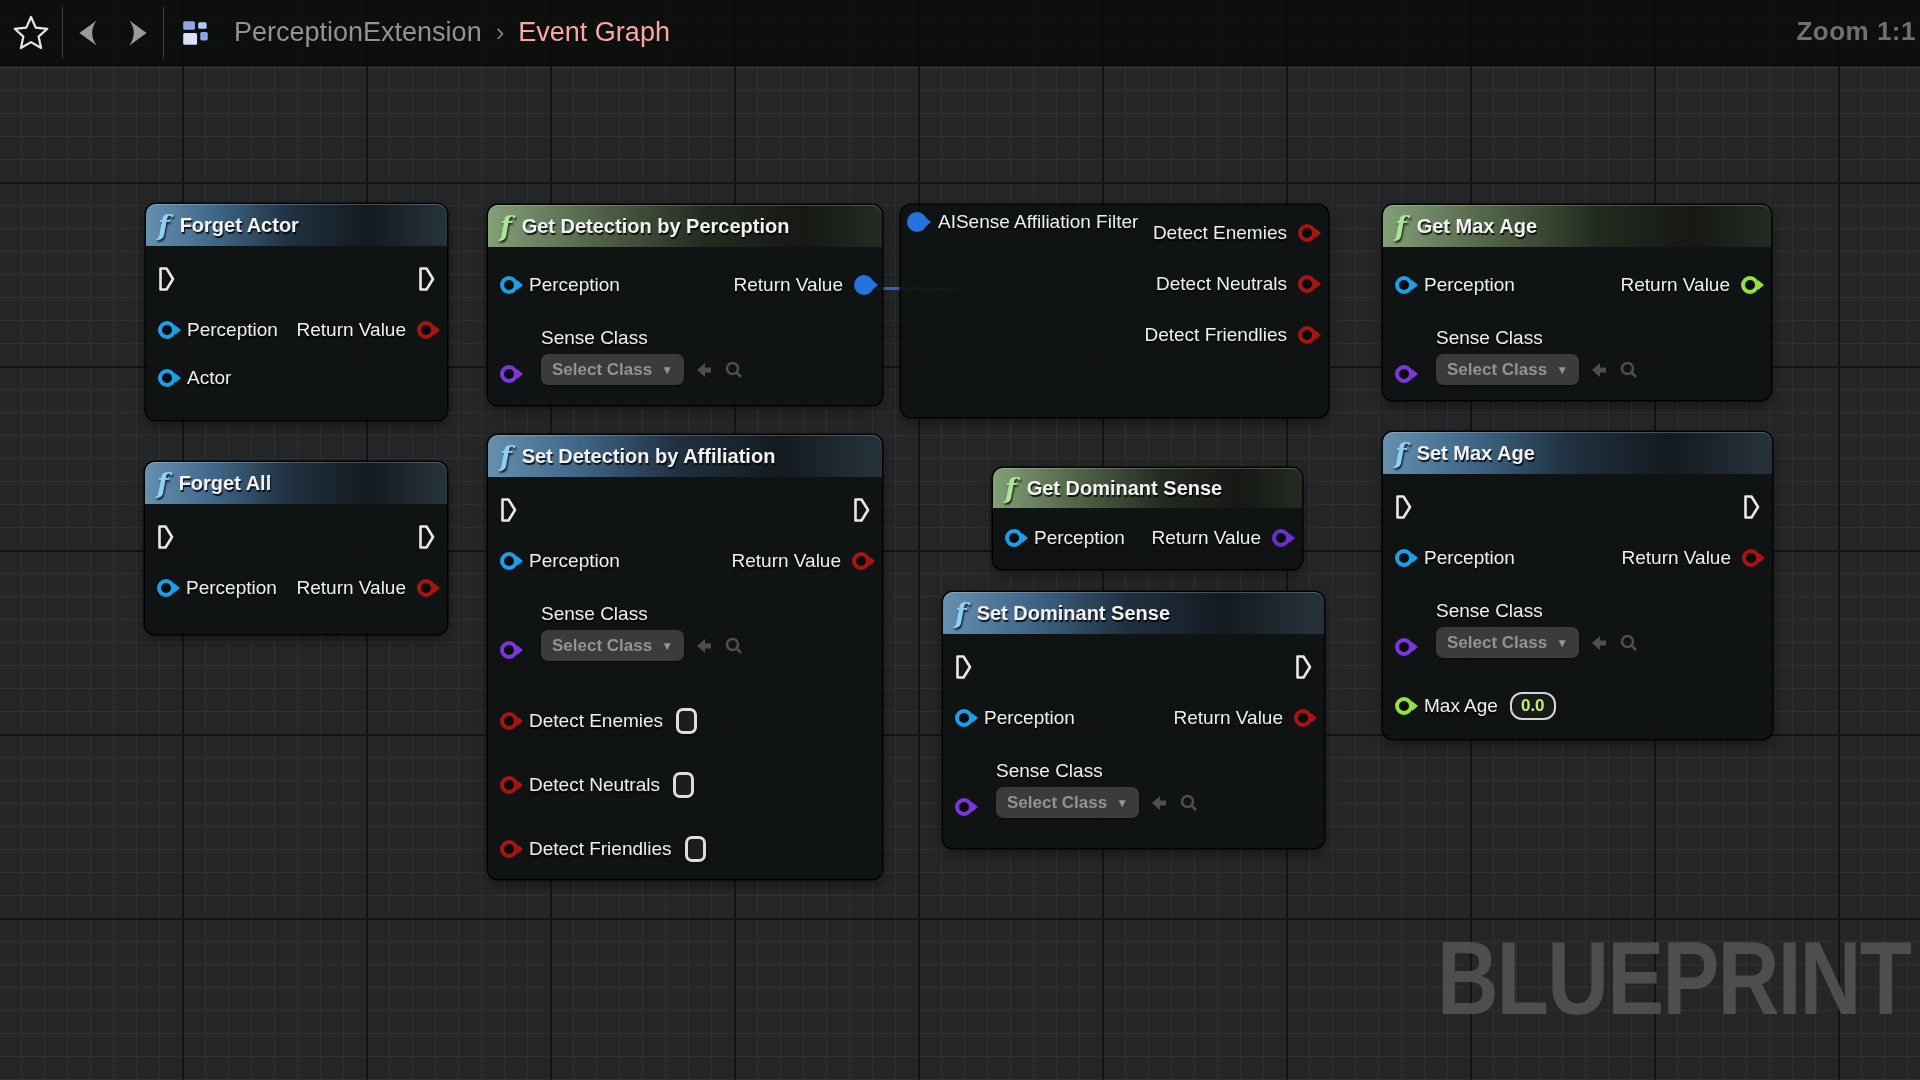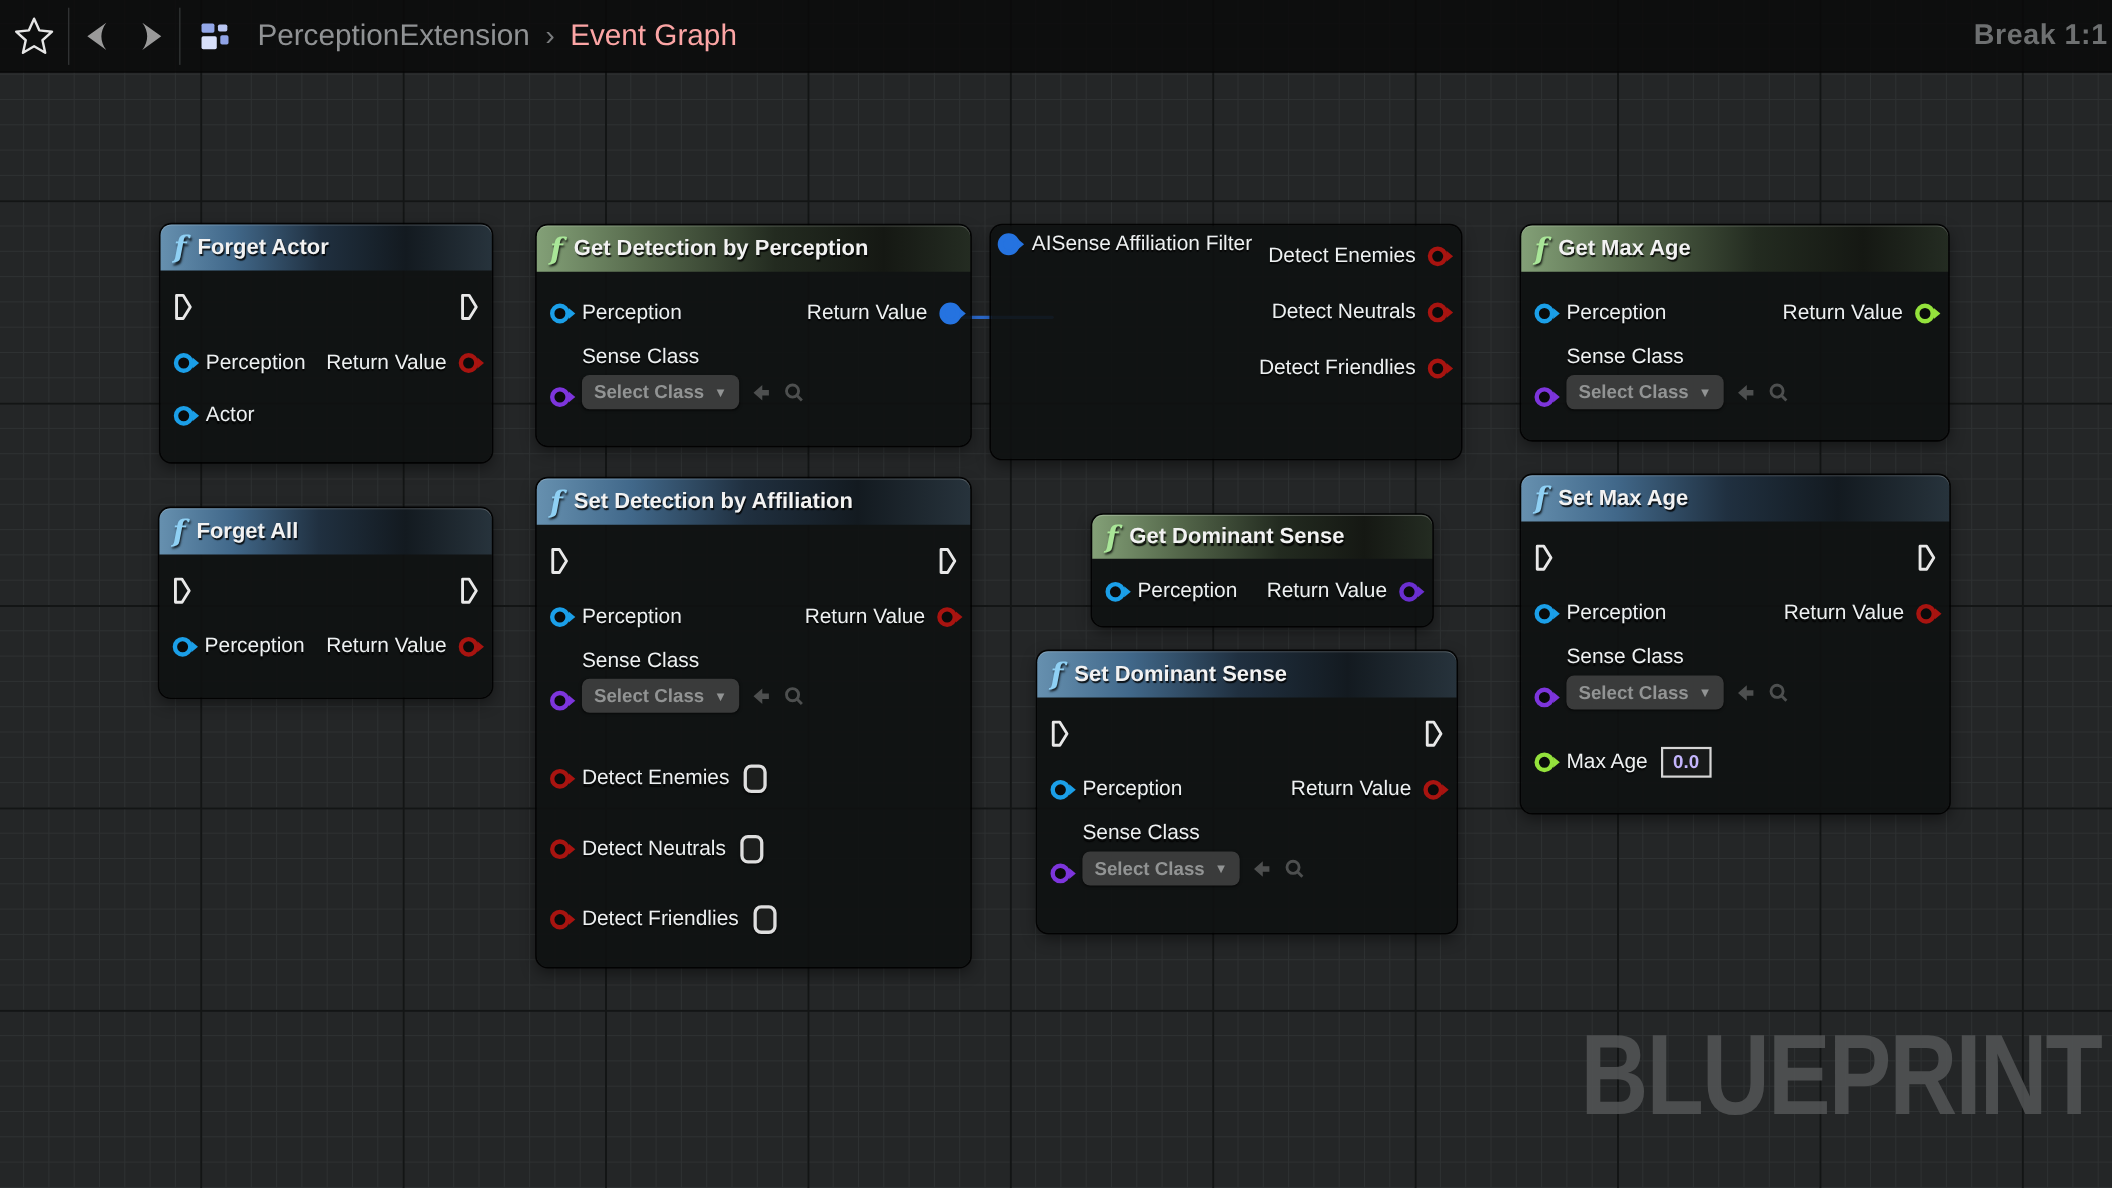--- a/index.html
+++ b/index.html
@@ -75,42 +75,42 @@
   .pin::after {
     content:""; position:absolute; left:13px; top:50%; transform:translateY(-50%);
     border:5px solid transparent; border-left:6px solid var(--c);
   }
   .pin.solid { background:var(--c); width:20px; height:20px; flex-basis:20px; border-width:5px; }
 
   
   .exec-pin { display:block; cursor:crosshair; }
 
   
-  .sense-row { display:flex; gap:11px; height:78px; margin-top:5px; }
+  .sense-row { display:flex; gap:23px; height:78px; margin-top:18px; }
   .sense-pin { align-self:flex-end; margin-bottom:22px; }
   .sense-col { display:flex; flex-direction:column; gap:5px; }
   .select-line { display:flex; align-items:center; gap:10px; }
   .select-btn {
     display:flex; align-items:center; gap:9px;
     background:#3a3b3b; border-radius:7px; height:31px; padding:0 11px;
     color:#929494; font-size:17px; font-weight:700; cursor:pointer;
     box-shadow:0 1px 2px rgba(0,0,0,0.5);
   }
   .select-caret { font-size:12px; color:#929494; }
 
   
   .checkbox {
     width:21px; height:26px; border:3px solid #dedede; border-radius:7px;
     background:#1c1e1d; margin-left:13px; cursor:pointer;
     box-shadow:0 1px 2px rgba(0,0,0,0.6);
   }
   
   .num-field {
-    margin-left:12px; border:2.5px solid #d6d6d6; border-radius:0;
-    background:#181a1a; color:#c4b5fd; font-size:17px; font-weight:700;
+    margin-left:12px; border:2.5px solid #d6d6d6; border-radius:12px;
+    background:#181a1a; color:#bef264; font-size:17px; font-weight:700;
     padding:2px 9px; cursor:text;
   }
 
   .checks { display:flex; flex-direction:column; }
   .checks .row { margin-top:16px; }
 
   
   .wire { position:absolute; height:3px; background:#2e6fd6; z-index:9; border-radius:2px; }
 </style>
 </head>
@@ -492,14 +492,14 @@
     <svg width="32" height="32" viewBox="0 0 30 30">
       <rect x="3" y="4" width="11" height="8" rx="1.5" fill="#93a7e8"></rect>
       <rect x="17" y="5" width="8" height="6" rx="1.5" fill="#b9c6f2"></rect>
       <rect x="3" y="15" width="13" height="11" rx="1.5" fill="#d8e0fa"></rect>
       <rect x="19" y="14" width="7" height="8" rx="1.5" fill="#8fa3e6"></rect>
     </svg>
   </div>
   <span class="crumb-root">PerceptionExtension</span>
   <span class="crumb-sep">›</span>
   <span class="crumb-page">Event Graph</span>
-  <span class="zoom-label">Break 1:1</span>
+  <span class="zoom-label">Zoom 1:1</span>
 </div>
 
 </body></html>

